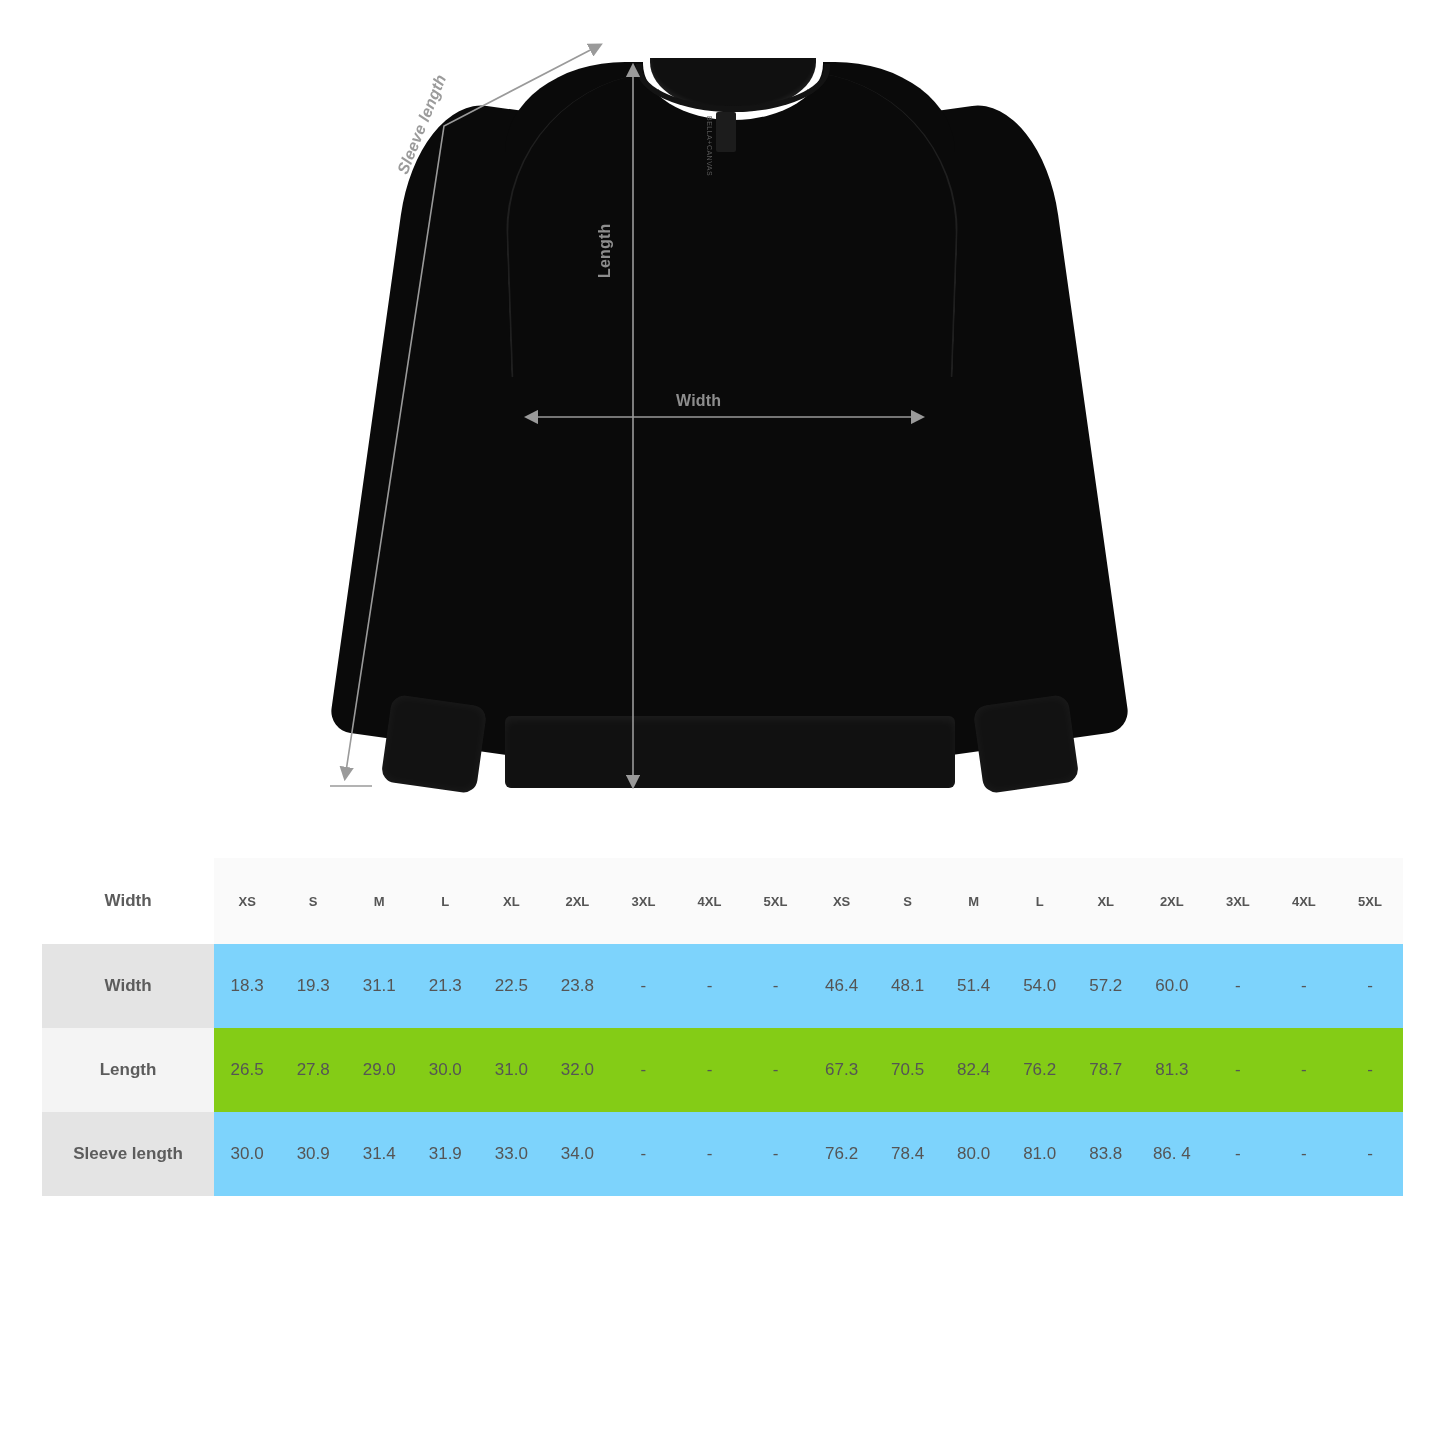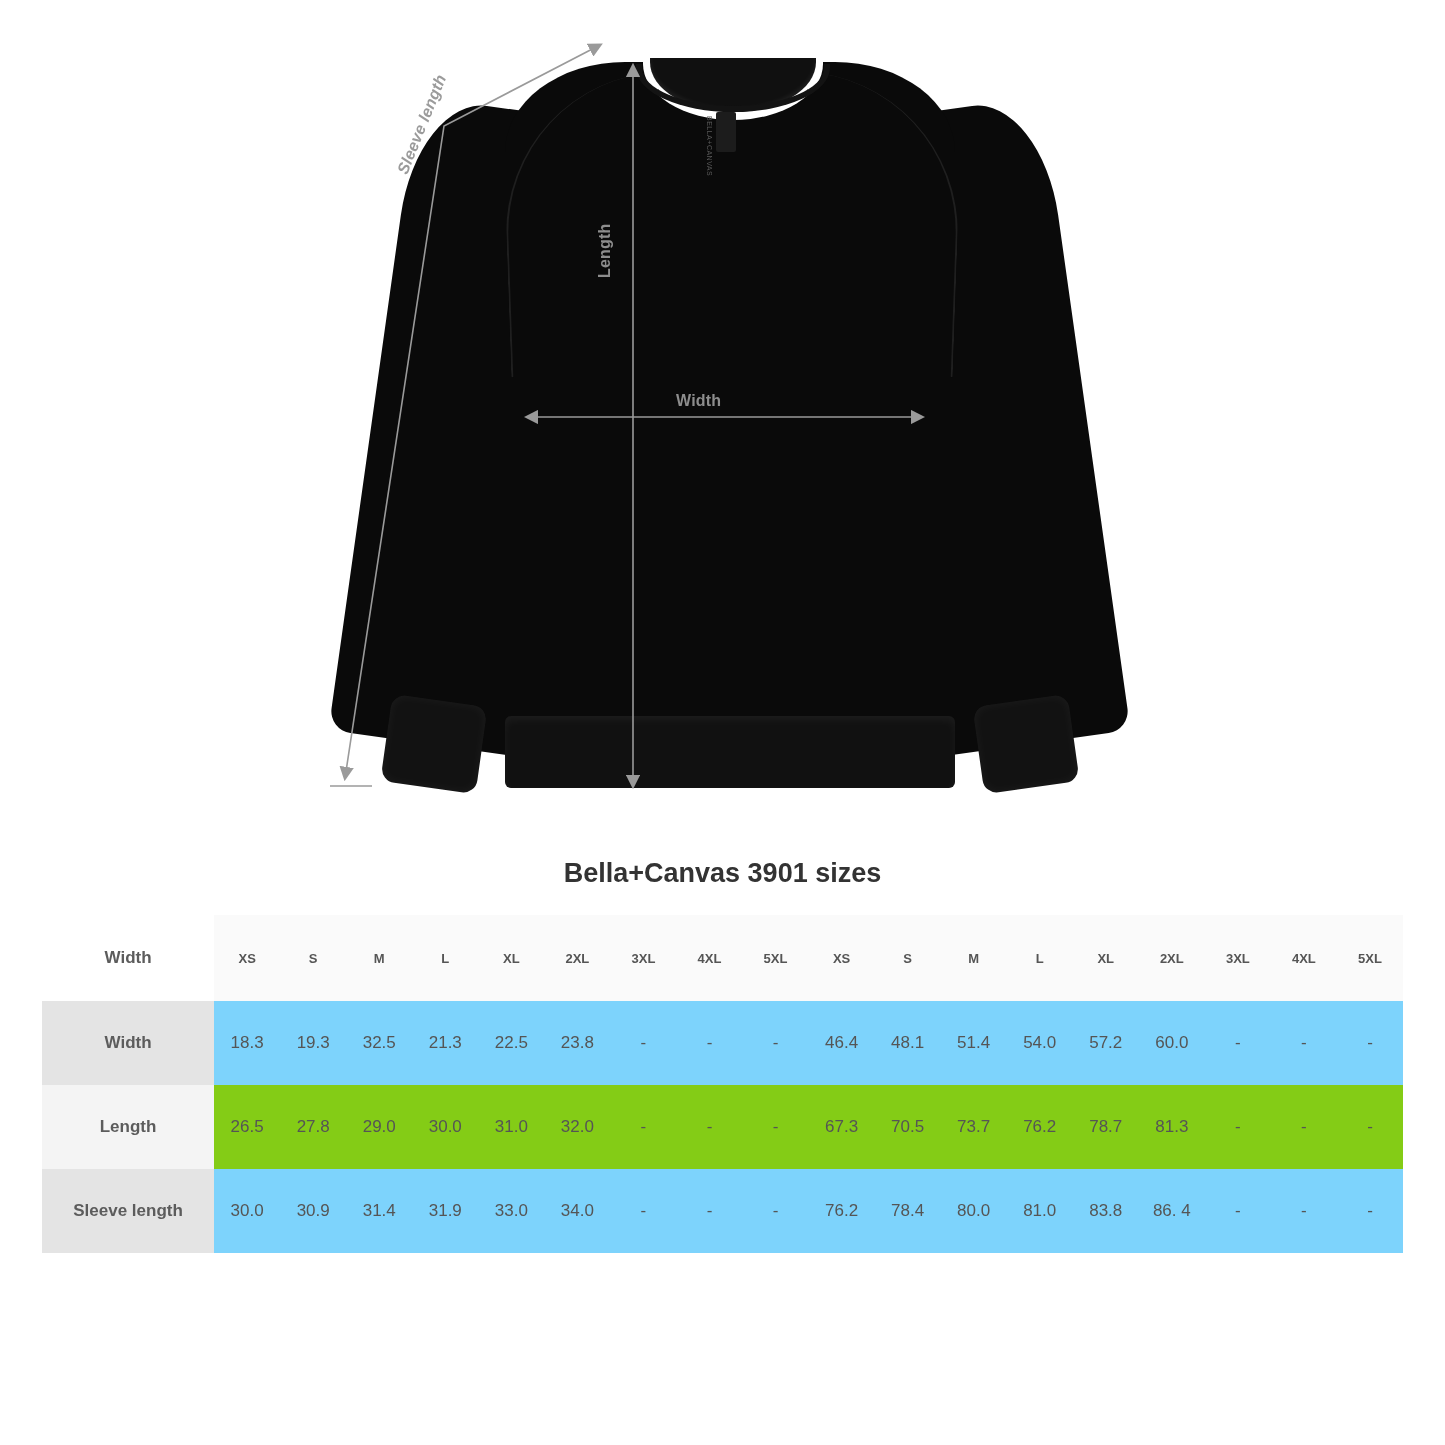--- a/index.html
+++ b/index.html
@@ -312,21 +312,20 @@
     <polyline points="600,45 444,126 345,778" fill="none" stroke="#9a9a9a" stroke-width="1.6" marker-start="url(#arrowStart)" marker-end="url(#arrowEnd)"></polyline>
     <line x1="330" y1="786" x2="372" y2="786" stroke="#9a9a9a" stroke-width="1.6"></line>
   </svg>
 
   <div class="meas-label label-length">Length</div>
   <div class="meas-label label-width">Width</div>
   <div class="meas-label label-sleeve">Sleeve length</div>
 </div>
 
 <div class="title-block">
-  <div class="chart-title">Bella+Canvas 3901 sizes</div>
 </div>
 
 <div class="table-wrap">
   <table class="size-table">
     <colgroup>
       <col class="col-first">
       <col class="col-cell">
         <col class="col-cell">
         <col class="col-cell">
         <col class="col-cell">
@@ -364,21 +363,21 @@
           <td>XL</td>
           <td>2XL</td>
           <td>3XL</td>
           <td>4XL</td>
           <td>5XL</td>
         </tr>
         <tr class="data-row odd">
           <td class="rowlabel">Width</td>
           <td>18.3</td>
           <td>19.3</td>
-          <td>32.5</td>
+          <td>31.1</td>
           <td>21.3</td>
           <td>22.5</td>
           <td>23.8</td>
           <td>-</td>
           <td>-</td>
           <td>-</td>
           <td>46.4</td>
           <td>48.1</td>
           <td>51.4</td>
           <td>54.0</td>
@@ -394,21 +393,21 @@
           <td>27.8</td>
           <td>29.0</td>
           <td>30.0</td>
           <td>31.0</td>
           <td>32.0</td>
           <td>-</td>
           <td>-</td>
           <td>-</td>
           <td>67.3</td>
           <td>70.5</td>
-          <td>73.7</td>
+          <td>82.4</td>
           <td>76.2</td>
           <td>78.7</td>
           <td>81.3</td>
           <td>-</td>
           <td>-</td>
           <td>-</td>
         </tr>
         <tr class="data-row odd">
           <td class="rowlabel">Sleeve length</td>
           <td>30.0</td>

